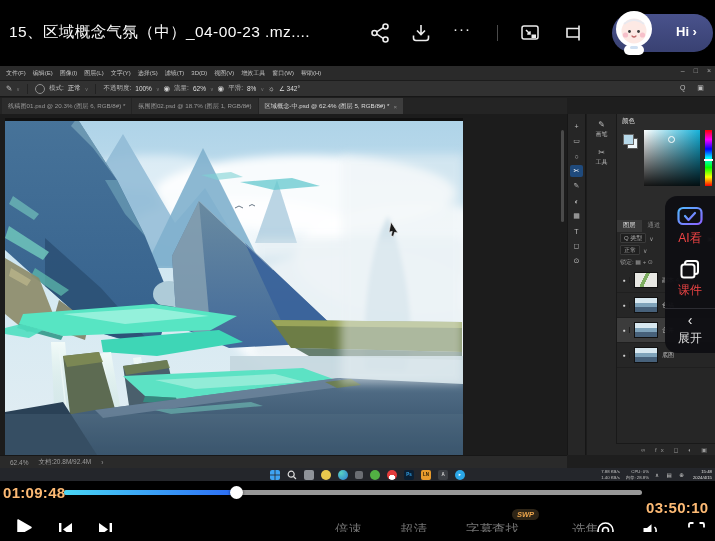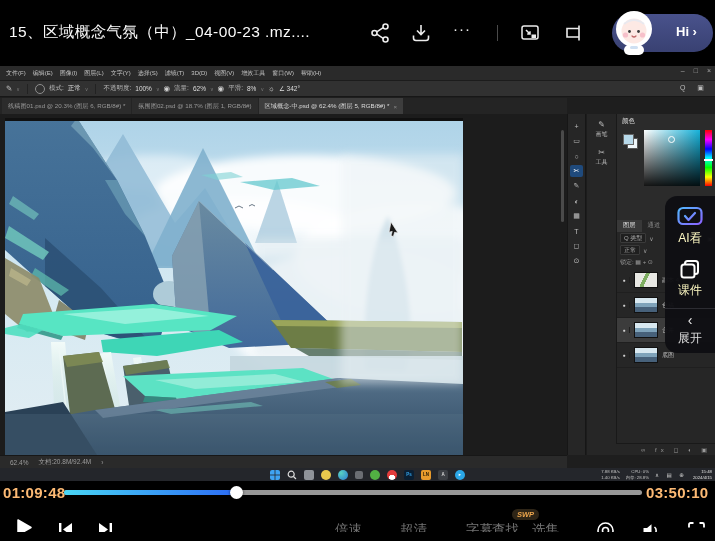--- a/index.html
+++ b/index.html
@@ -65,21 +65,21 @@
   .lfooter{position:absolute;left:29px;bottom:0;width:99px;height:12px;font-size:6px;color:#9a9a9a;letter-spacing:4px;text-align:right;padding-right:4px;box-sizing:border-box;border-top:1px solid #191919;line-height:12px}
   .status{left:0;top:389px;width:567px;height:13px;background:#2a2a2a;border-top:1px solid #171717;display:flex;align-items:center;gap:10px;padding:0 10px;box-sizing:border-box;font-size:6.5px;color:#9c9c9c;white-space:nowrap}
   .taskbar{left:0;top:402px;width:715px;height:13px;background:#24262b}
   .tbicons{position:absolute;left:270px;top:1px;display:flex;gap:7px;align-items:center;height:11px}
   .tbi{width:10px;height:10px;border-radius:2px;display:flex;align-items:center;justify-content:center;font-size:4.5px;font-weight:bold}
   .tray{position:absolute;right:3px;top:0;height:13px;display:flex;gap:6px;align-items:center}
   .trayblock{font-size:4.3px;color:#c2c2c2;text-align:right;line-height:1.25;white-space:nowrap}
   .sysico{font-size:5.5px;color:#c9c9c9;letter-spacing:3px}
   
   .sideov{right:0;top:196px;width:50px;height:157px;background:rgba(15,15,19,.96);border-radius:12px 0 0 12px;display:flex;flex-direction:column;align-items:center;z-index:5}
-  .sideov .lbl{font-size:12px;color:#fef9c3;margin-top:3px}
+  .sideov .lbl{font-size:12px;color:#ef4444;margin-top:3px}
   .sideov .div{width:100%;height:1px;background:#2c2c32;margin-top:9px}
   .sideov .chv{font-size:14px;color:#eee;margin-top:4px;line-height:1}
   
   .pbar{left:0;top:481px;width:715px;height:60px;background:#000;z-index:6}
   .tstamp{font-size:15px;font-weight:bold;color:#fdba74;letter-spacing:.3px}
   .track{position:absolute;left:64px;top:9px;width:578px;height:5px;border-radius:3px;background:#989898}
   .fill{position:relative;height:5px;border-radius:3px;background:linear-gradient(90deg,#49d6f5,#2c6cf5)}
   .knob{position:absolute;right:-7px;top:-4px;width:13px;height:13px;border-radius:50%;background:#fff;box-shadow:0 0 3px rgba(0,0,0,.6)}
   .ctlico{top:38px;width:21px;height:21px;color:#fff}
   .ctlico svg{width:21px;height:21px;display:block}
@@ -444,21 +444,21 @@
     <span class="lbl" style="color:#ddd">展开</span>
   </div>
 
   <div class="abs pbar">
     <span class="abs tstamp" style="left:3px;top:3px">01:09:48</span>
     <div class="track">
       <div class="fill" style="width: 29.8%;">
         <div class="knob"></div>
       </div>
     </div>
-    <span class="abs tstamp" style="left:646px;top:3px">03:50:10</span>
+    <span class="abs tstamp" style="left:646px;top:18px">03:50:10</span>
 
     <div class="abs ctlico" style="left:13px;top:36px">
       <svg viewBox="0 0 21 21">
           <path d="M5 3 L18 10.5 L5 18 Z" fill="#fff" stroke="#fff" stroke-width="1.5" stroke-linejoin="round"></path>
         </svg>
     </div>
     <div class="abs ctlico" style="left:55px;top:38px">
       <svg viewBox="0 0 21 21">
           <rect x="4" y="4" width="2.4" height="13" fill="#fff"></rect>
           <path d="M17 4 V17 L8 10.5 Z" fill="#fff"></path>
@@ -469,21 +469,21 @@
           <rect x="14.6" y="4" width="2.4" height="13" fill="#fff"></rect>
           <path d="M4 4 V17 L13 10.5 Z" fill="#fff"></path>
         </svg>
     </div>
 
     <span class="abs badge">SWP</span>
     <span class="abs txtbtn" style="left:335px">倍速</span>
     <span class="abs txtbtn" style="left:400px">超清</span>
     <span class="abs txtbtn" style="left:466px">字幕</span>
     <span class="abs txtbtn" style="left:492px">查找</span>
-    <span class="abs txtbtn" style="left:532px">选集</span>
+    <span class="abs txtbtn" style="left:572px">选集</span>
 
     <div class="abs ctlico" style="left:595px;top:39px">
       <svg viewBox="0 0 21 21" fill="none" stroke="#fff" stroke-width="1.6">
         <circle cx="10.5" cy="10.5" r="7.5"></circle>
           <circle cx="10.5" cy="10.5" r="3"></circle>
       </svg>
     </div>
     <div class="abs ctlico" style="left:640px;top:39px">
       <svg viewBox="0 0 21 21" fill="none" stroke="#fff" stroke-width="1.6">
         <path d="M3.5 8 v5 h3.5 l4.5 3.8 V4.2 L7 8 Z" fill="#fff" stroke="none"></path>

